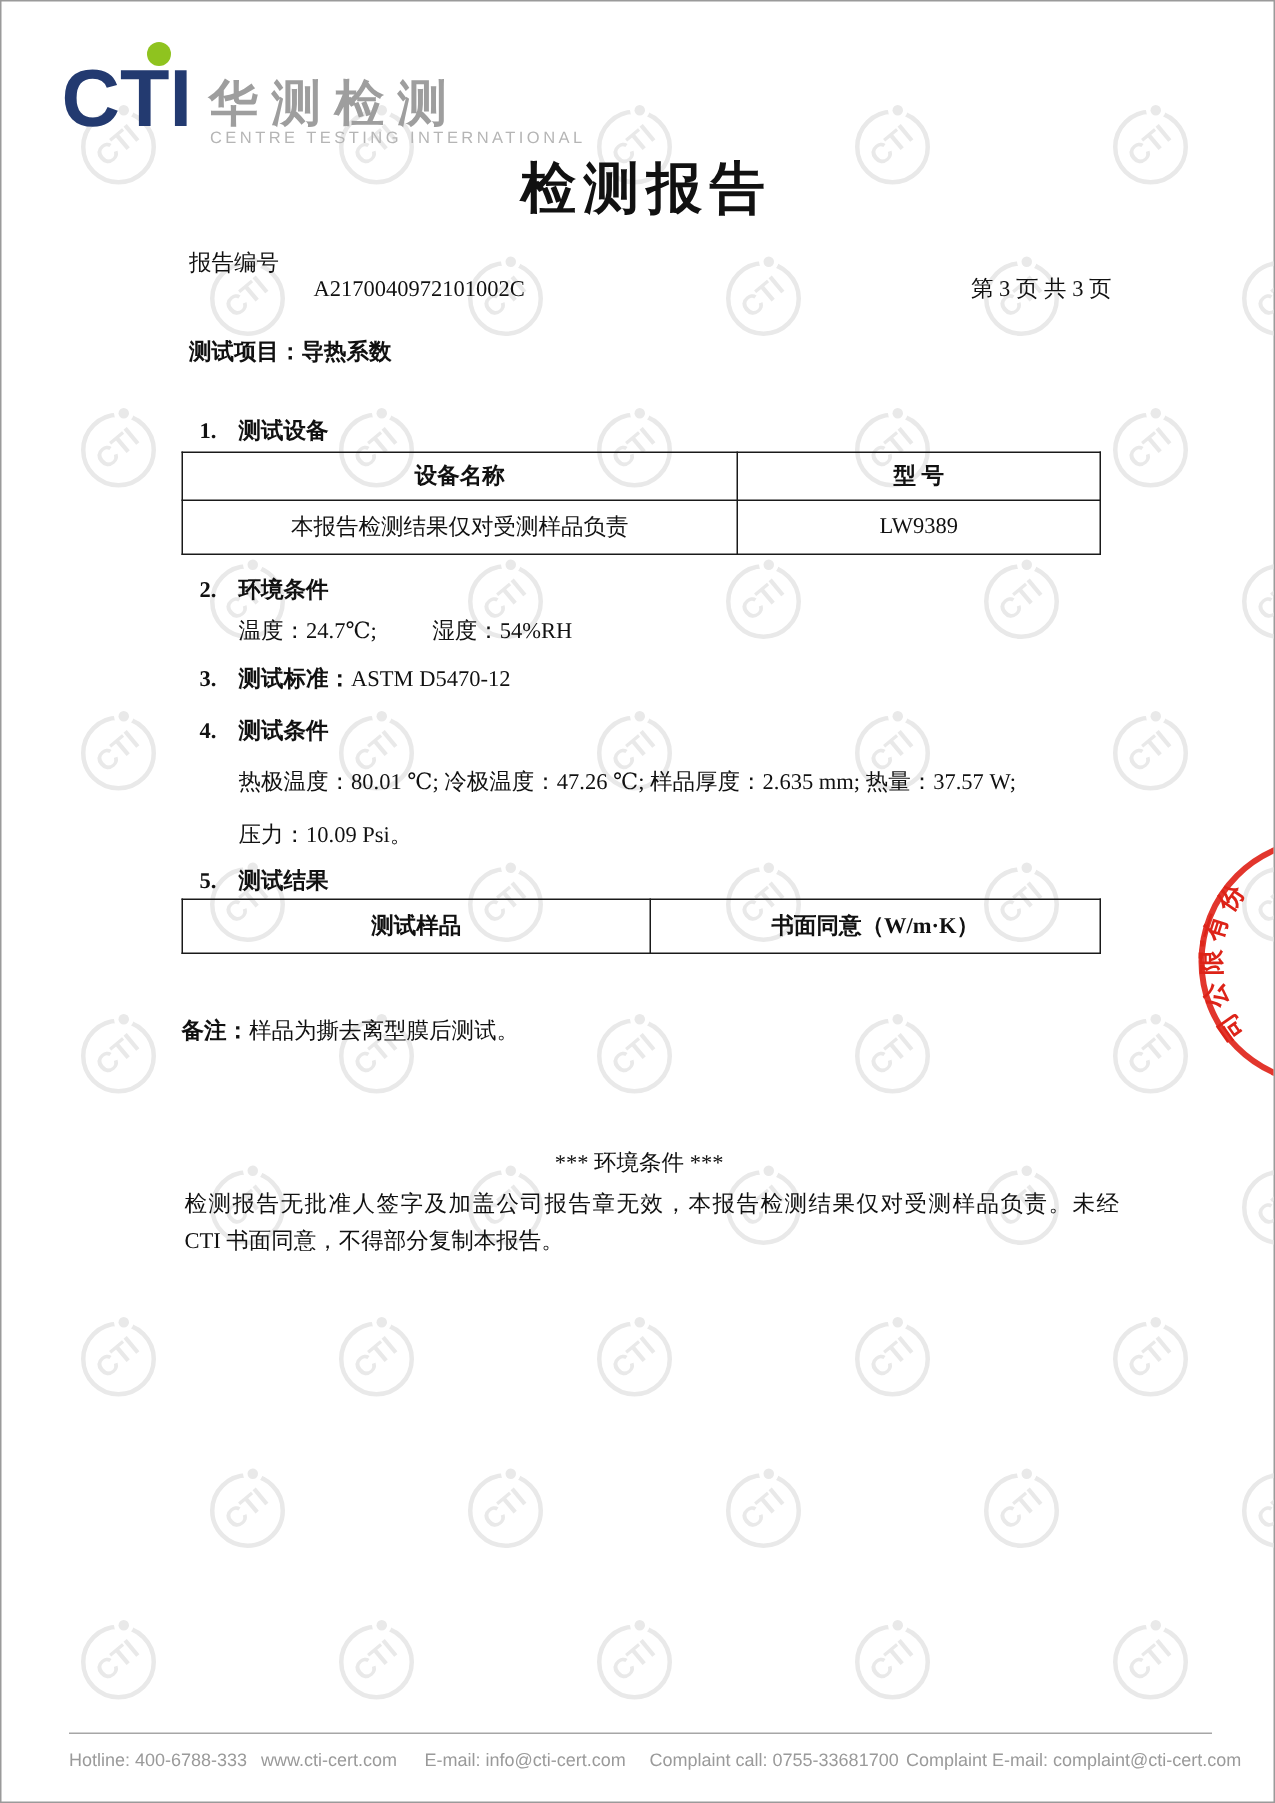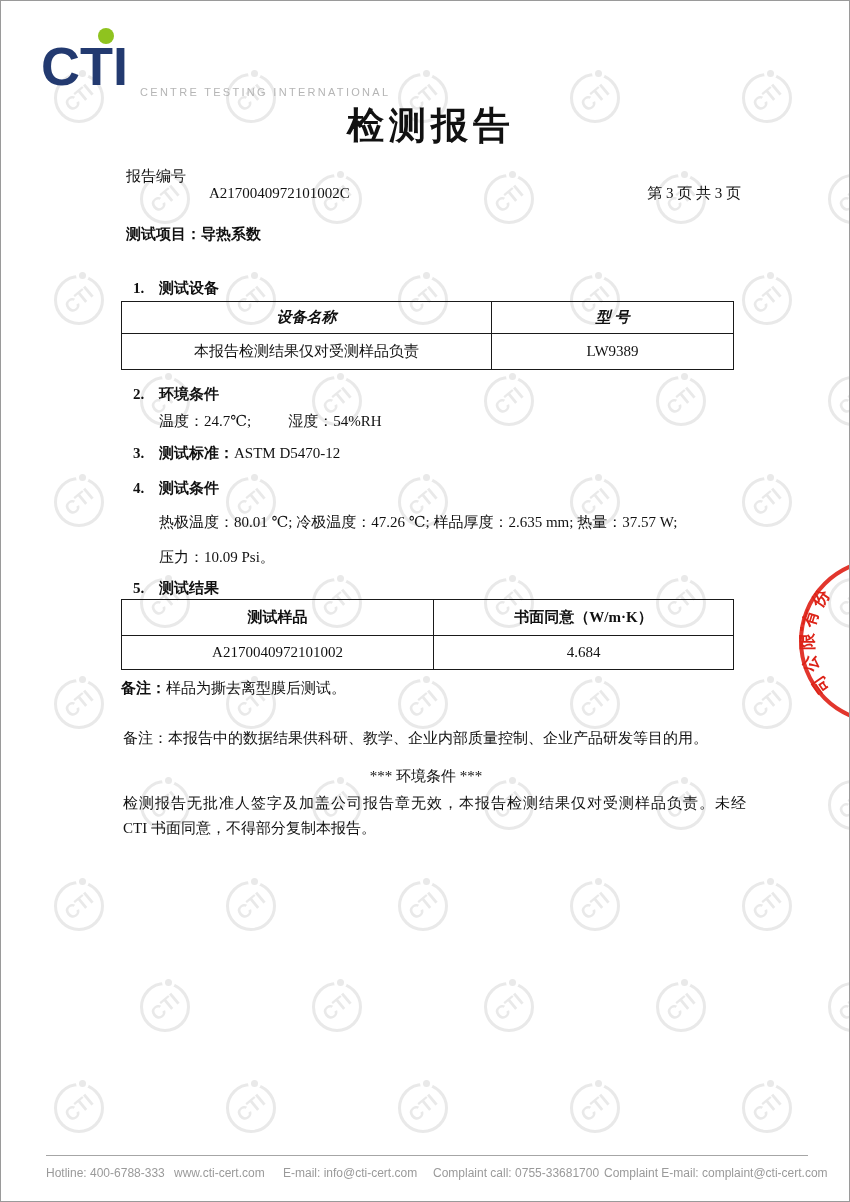--- a/index.html
+++ b/index.html
@@ -58,21 +58,21 @@
   .env-line { top:411px; }
   .cond1 { top:512px; } .cond2 { top:547px; }
   .gap36 { display:inline-block; width:37px; }
   
   table.rpt { position:absolute; left:120px; border-collapse:collapse; table-layout:fixed; }
   table.rpt th, table.rpt td {
     border:1px solid #1a1a1a; text-align:center; vertical-align:middle;
     font-size:15px; padding:0;
   }
   .tbl-equip { top:300px; }
-  .tbl-equip th { height:31px;font-style:italic; } .tbl-equip td { height:35px; }
+  .tbl-equip th { height:31px; } .tbl-equip td { height:35px; }
   .tbl-result { top:598px; }
   .tbl-result th { height:35px; } .tbl-result td { height:33px; }
   
   .remark1 { left:120px; top:678px; }
   .remark2 { left:122px; top:728px; width:640px; }
   .report-end { left:0; top:766px; width:850px; text-align:center; }
   .disc1 { left:122px; top:793px; width:640px; letter-spacing:1px; }
   .disc2 { left:122px; top:818px; width:640px; }
   
   .stamp-ring {
@@ -312,20 +312,21 @@
       <div class="wm" style="left: 741px; top: 1082px;">
         <i class="wm-dot"></i>
         <span class="wm-txt">CTI</span>
       </div>
     </div>
 
   <div class="content">
 
     <div class="abs logo-cti">CTI</div>
     <div class="abs logo-dot"></div>
+    <div class="abs logo-cn">华测检测</div>
     <div class="abs logo-en">CENTRE TESTING INTERNATIONAL</div>
     <div class="abs doc-title">检测报告</div>
 
     <div class="abs fs15 meta-label">报告编号</div>
     <div class="abs fs15 meta-no">A2170040972101002C</div>
     <div class="abs fs15 meta-page">第 3 页  共 3 页</div>
 
     <div class="abs fs15 test-item">
       <span class="b">测试项目：</span><span class="b">导热系数</span>
     </div>
@@ -381,31 +382,26 @@
     <table class="rpt tbl-result">
       <colgroup>
           <col style="width:312px">
           <col style="width:300px">
         </colgroup>
       <tbody>
           <tr>
         <th>测试样品</th>
         <th>书面同意（W/m·K）</th>
       </tr>
-      <tr>
-        <td>A2170040972101002</td>
-        <td>4.684</td>
-      </tr>
     </tbody>
       </table>
 
     <div class="abs fs15 remark1">
       <span class="b">备注：</span><span>样品为撕去离型膜后测试。</span>
     </div>
-    <div class="abs fs15 remark2">备注：本报告中的数据结果供科研、教学、企业内部质量控制、企业产品研发等目的用。</div>
 
     <div class="abs fs15 report-end">*** 环境条件 ***</div>
 
     <div class="abs fs15 disc2">CTI 书面同意，不得部分复制本报告。</div>
     <div class="abs fs15 disc1">检测报告无批准人签字及加盖公司报告章无效，本报告检测结果仅对受测样品负责。未经</div>
 
     <div class="abs stamp-ring"></div>
     <span class="stamp-char" style="left:811px;top:589px;transform:rotate(-55deg);">份</span>
     <span class="stamp-char" style="left:801px;top:609px;transform:rotate(-72.5deg);">有</span>
     <span class="stamp-char" style="left:798px;top:632px;transform:rotate(-90deg);">限</span>

